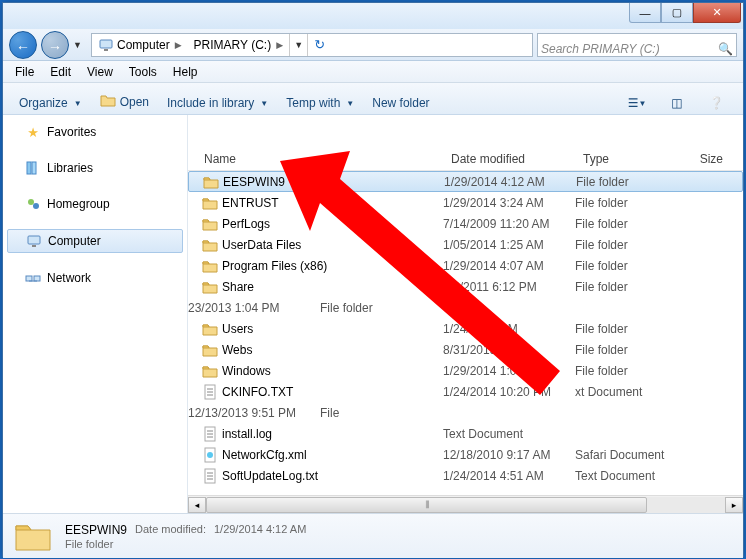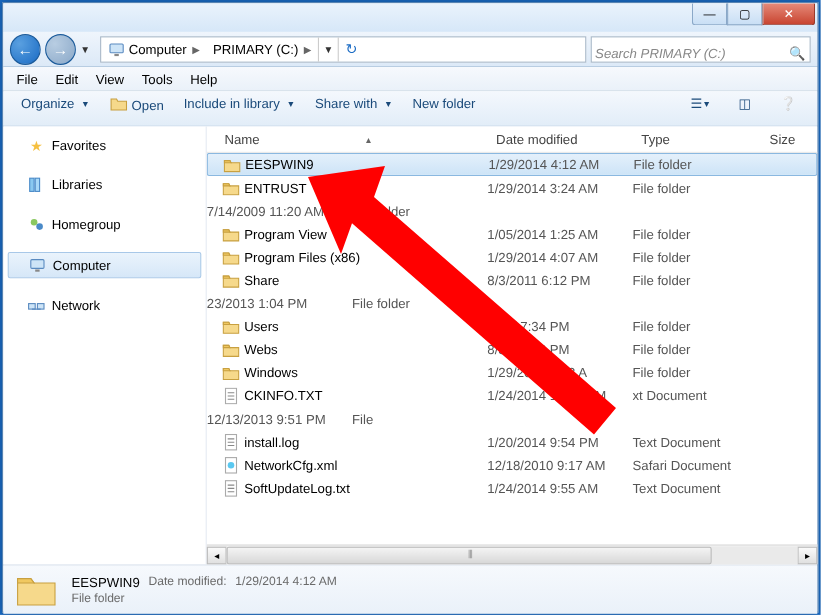--- a/index.html
+++ b/index.html
@@ -18,33 +18,33 @@
 .address { flex: 1; height: 24px; background: #fff; border: 1px solid #a8b8c8; display: flex; align-items: center; font-size: 12px; }
 .crumb { padding: 0 4px 0 6px; display: flex; align-items: center; gap: 3px; cursor: pointer; height: 100%; }
 .crumb-sep { color: #666; font-size: 9px; padding: 0 2px; }
 .addr-icon { width: 16px; height: 16px; display: inline-block; }
 .addr-refresh { width: 24px; height: 22px; border-left: 1px solid #ccc; display: flex; align-items: center; justify-content: center; color: #1a6bc4; cursor: pointer; font-size: 13px; }
 .addr-drop { width: 18px; display: flex; align-items: center; justify-content: center; font-size: 9px; color: #333; cursor: pointer; border-left: 1px solid #ccc; height: 100%; }
 .searchbox { width: 200px; height: 24px; background: #fff; border: 1px solid #a8b8c8; display: flex; align-items: flex-end; padding: 0 3px; font-size: 12px; color: #888; font-style: italic; }
 .searchbox .sicon { margin-left: auto; color: #4a8ac8; font-style: normal; }
 .menubar { height: 22px; background: linear-gradient(#f6f9fd,#eaf1f9); display: flex; align-items: center; font-size: 12px; padding: 0 4px; border-bottom: 1px solid #d0dce8; }
 .menuitem { padding: 2px 8px; cursor: pointer; }
-.toolbar { height: 32px; background: linear-gradient(#f4f8fd,#e2edf8); display: flex; align-items: flex-start; font-size: 12px; padding: 0 8px; gap: 2px; border-bottom: 1px solid #c6d8ea; }
+.toolbar { height: 32px; background: linear-gradient(#f4f8fd,#e2edf8); display: flex; align-items: flex-end; font-size: 12px; padding: 0 8px; gap: 2px; border-bottom: 1px solid #c6d8ea; }
 .toolbtn { padding: 4px 8px; cursor: pointer; display: flex; align-items: center; gap: 4px; color: #1a4a7a; }
 .tbdrop { font-size: 8px; margin-left: 2px; }
 .toolbar-right { margin-left: auto; display: flex; gap: 4px; align-items: center; }
 .viewbtn { width: 36px; height: 22px; display: flex; align-items: center; justify-content: center; cursor: pointer; font-size: 12px; color: #1a4a7a; }
 .body { display: flex; height: 398px; }
 .sidebar { width: 185px; background: #fff; border-right: 1px solid #e0e8f0; padding: 6px 0; overflow-y: auto; }
 .sidegroup { margin-bottom: 14px; }
 .sideitem { padding: 3px 8px 3px 22px; font-size: 12px; display: flex; align-items: center; gap: 6px; cursor: pointer; }
 .sideitem.sel { background: linear-gradient(to bottom,#eaf3fc,#d6e7f8); border: 1px solid #a8c8e8; border-radius: 2px; margin: 0 4px; padding-left: 18px; }
 .sideicon { width: 16px; height: 16px; display: inline-flex; align-items: center; justify-content: center; font-size: 13px; }
 .content { flex: 1; background: #fff; display: flex; flex-direction: column; position: relative; }
-.colheaders { height: 24px; display: flex; align-items: center; font-size: 12px; border-bottom: 1px solid #e8e8e8; color: #444; }
+.colheaders { height: 24px; display: flex; align-items: center; font-size: 12px; border-bottom: 1px solid #e8e8e8; color: #444; margin-top: 32px; }
 .colh { padding: 0 8px; cursor: pointer; border-right: 1px solid transparent; }
 .colh.name { width: 255px; padding-left: 16px; display: flex; align-items: center; }
 .colh.date { width: 132px; }
 .colh.type { width: 112px; }
 .colh.size { width: 45px; text-align: right; }
 .sortind { margin: 0 auto; font-size: 9px; color: #666; }
 .filelist { flex: 1; overflow-y: auto; font-size: 12px; }
 .filerow { height: 21px; display: flex; align-items: center; cursor: pointer; }
 .filerow.sel { background: linear-gradient(to bottom,#e4f0fb,#cde4f7); border: 1px solid #8ab8e0; border-radius: 2px; }
 .fcell { overflow: hidden; white-space: nowrap; text-overflow: ellipsis; }
@@ -129,21 +129,21 @@
             <path d="M1 3 L6 3 L7 5 L15 5 L15 13 L1 13 Z" fill="#f6d98b" stroke="#c8a040"></path>
           </svg>
       </span>
       <span>Open</span>
     </div>
     <div class="toolbtn">
       <span>Include in library</span>
         <span class="tbdrop">▼</span>
     </div>
     <div class="toolbtn">
-      <span>Share with</span>
+      <span>Temp with</span>
         <span class="tbdrop">▼</span>
     </div>
     <div class="toolbtn">New folder</div>
     <div class="toolbar-right">
       <div class="viewbtn">☰ <span style="font-size:8px">▼</span></div>
       <div class="viewbtn">◫</div>
       <div class="viewbtn" style="color:#2a7ac8">❔</div>
     </div>
   </div>
 
@@ -234,32 +234,41 @@
                   <path d="M1 3 L6 3 L7 5 L15 5 L15 13 L1 13 Z" fill="#f6d98b" stroke="#c8a040"></path>
                   <path d="M1 3 L6 3 L7 5 L1 5 Z" fill="#f0c860" stroke="#c8a040"></path>
                 </svg>
               </span>
               <span>ENTRUST</span>
             </div>
             <div class="fcell date">1/29/2014 3:24 AM</div>
             <div class="fcell type">File folder</div>
           </div>
           <div class="filerow">
+            <div class="fcell name">
+              <span class="ficon">
+                <svg class="folder-svg" viewBox="0 0 16 14">
+                  <path d="M1 3 L6 3 L7 5 L15 5 L15 13 L1 13 Z" fill="#f6d98b" stroke="#c8a040"></path>
+                  <path d="M1 3 L6 3 L7 5 L1 5 Z" fill="#f0c860" stroke="#c8a040"></path>
+                </svg>
+              </span>
+              <span>PerfLogs</span>
+            </div>
             <div class="fcell date">7/14/2009 11:20 AM</div>
             <div class="fcell type">File folder</div>
           </div>
           <div class="filerow">
             <div class="fcell name">
               <span class="ficon">
                 <svg class="folder-svg" viewBox="0 0 16 14">
                   <path d="M1 3 L6 3 L7 5 L15 5 L15 13 L1 13 Z" fill="#f6d98b" stroke="#c8a040"></path>
                   <path d="M1 3 L6 3 L7 5 L1 5 Z" fill="#f0c860" stroke="#c8a040"></path>
                 </svg>
               </span>
-              <span>Program View</span>
+              <span>UserData Files</span>
             </div>
             <div class="fcell date">1/05/2014 1:25 AM</div>
             <div class="fcell type">File folder</div>
           </div>
           <div class="filerow">
             <div class="fcell name">
               <span class="ficon">
                 <svg class="folder-svg" viewBox="0 0 16 14">
                   <path d="M1 3 L6 3 L7 5 L15 5 L15 13 L1 13 Z" fill="#f6d98b" stroke="#c8a040"></path>
                   <path d="M1 3 L6 3 L7 5 L1 5 Z" fill="#f0c860" stroke="#c8a040"></path>
@@ -350,21 +359,20 @@
               <span class="ficon">
                 <svg width="16" height="16" viewBox="0 0 16 16">
                   <rect x="3" y="1" width="10" height="14" fill="#fff" stroke="#aaa"></rect>
                   <line x1="5" y1="5" x2="11" y2="5" stroke="#888"></line>
                   <line x1="5" y1="8" x2="11" y2="8" stroke="#888"></line>
                   <line x1="5" y1="11" x2="11" y2="11" stroke="#888"></line>
                 </svg>
               </span>
               <span>install.log</span>
             </div>
-            <div class="fcell date">1/20/2014 9:54 PM</div>
             <div class="fcell type">Text Document</div>
           </div>
           <div class="filerow">
             <div class="fcell name">
               <span class="ficon">
                 <svg width="16" height="16" viewBox="0 0 16 16">
                   <rect x="3" y="1" width="10" height="14" fill="#fff" stroke="#aaa"></rect>
                   <circle cx="8" cy="8" r="3" fill="#5ac8f0"></circle>
                 </svg>
               </span>
@@ -378,21 +386,21 @@
               <span class="ficon">
                 <svg width="16" height="16" viewBox="0 0 16 16">
                   <rect x="3" y="1" width="10" height="14" fill="#fff" stroke="#aaa"></rect>
                   <line x1="5" y1="5" x2="11" y2="5" stroke="#888"></line>
                   <line x1="5" y1="8" x2="11" y2="8" stroke="#888"></line>
                   <line x1="5" y1="11" x2="11" y2="11" stroke="#888"></line>
                 </svg>
               </span>
               <span>SoftUpdateLog.txt</span>
             </div>
-            <div class="fcell date">1/24/2014 9:55 AM</div>
+            <div class="fcell date">1/24/2014 4:51 AM</div>
             <div class="fcell type">Text Document</div>
           </div>
         </div>
 
       <div class="hscroll">
         <div class="hscroll-btn">◂</div>
         <div class="hscroll-track">
           <div class="hscroll-thumb"></div>
         </div>
         <div class="hscroll-btn">▸</div>

